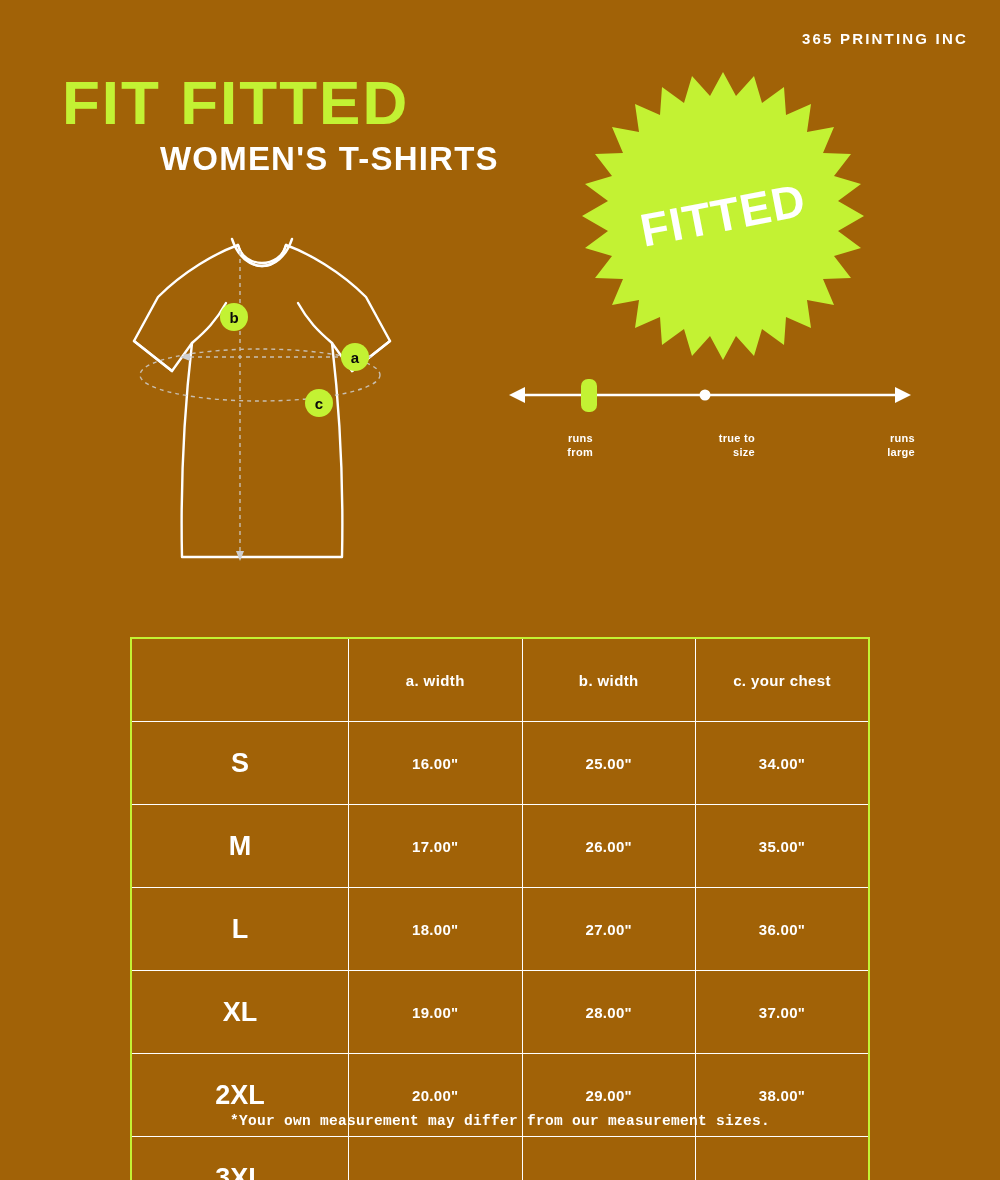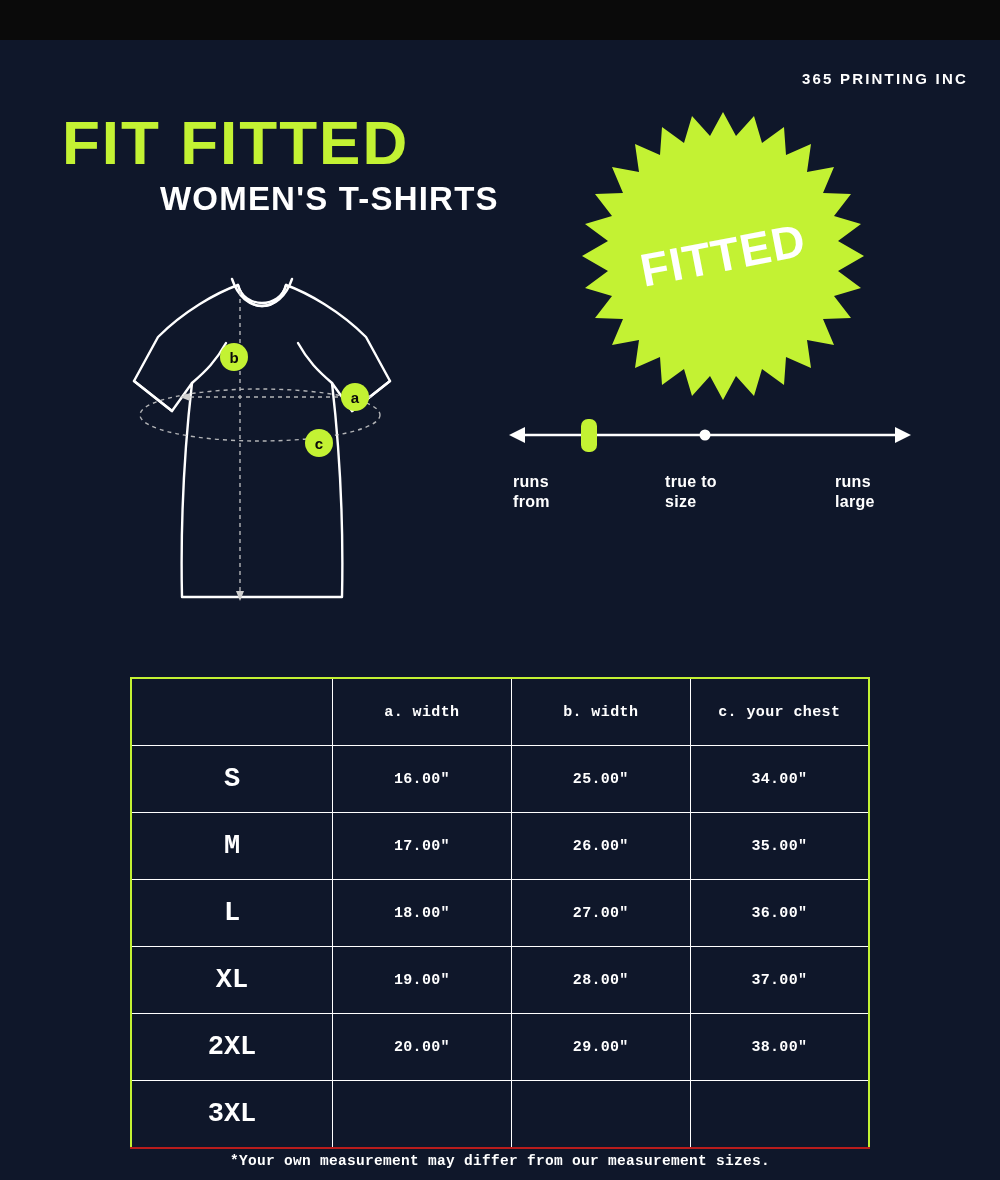--- a/index.html
+++ b/index.html
@@ -11,22 +11,21 @@
     width: 1000px;
     height: 1180px;
     position: relative;
     font-family: "Liberation Sans", sans-serif;
     color: #ffffff;
     overflow: hidden;
   }
   .page {
     position: absolute;
     inset: 0;
-    background: #0f172a;
-    margin-top: 40px;
+    background: #a16207;
   }
 
   
   .brand {
     position: absolute;
     top: 30px;
     right: 32px;
     font-size: 15px;
     font-weight: bold;
     letter-spacing: 2.2px;
@@ -109,24 +108,24 @@
   
   .scale {
     position: absolute;
     left: 505px;
     top: 370px;
     width: 410px;
     height: 110px;
   }
   .scale-caption {
     position: absolute;
-    font-size: 16px;
-    font-weight: bold;
-    color: #ffffff;
-    text-align: left;
+    font-size: 11px;
+    font-weight: bold;
+    color: #ffffff;
+    text-align: right;
     line-height: 1.25;
     letter-spacing: .3px;
   }
   .cap-small { left: 8px; top: 62px; width: 80px; }
   .cap-true  { left: 160px; top: 62px; width: 90px; }
   .cap-large { left: 330px; top: 62px; width: 80px; }
 
   
   .table {
     position: absolute;
@@ -134,22 +133,21 @@
     top: 637px;
     width: 740px;
     border-collapse: collapse;
     table-layout: fixed;
   }
   .table td, .table th {
     border: 1.5px solid #ffffff;
     height: 66px;
     text-align: center;
     vertical-align: middle;
-    padding: 0;
-    font-family: Liberation Mono, monospace;
+    padding: 8px;
   }
   .table tr:first-child th {
     border-top: 2px solid #c3f233;
   }
   .table tr:last-child td {
     border-bottom: 2px solid #b91c1c;
   }
   .table td:first-child, .table th:first-child {
     border-left: 2px solid #c3f233;
     width: 200px;

